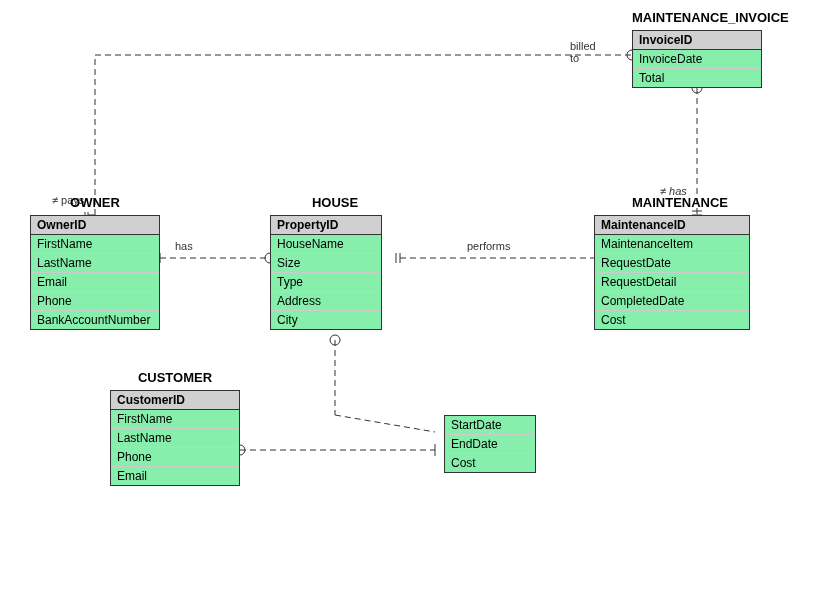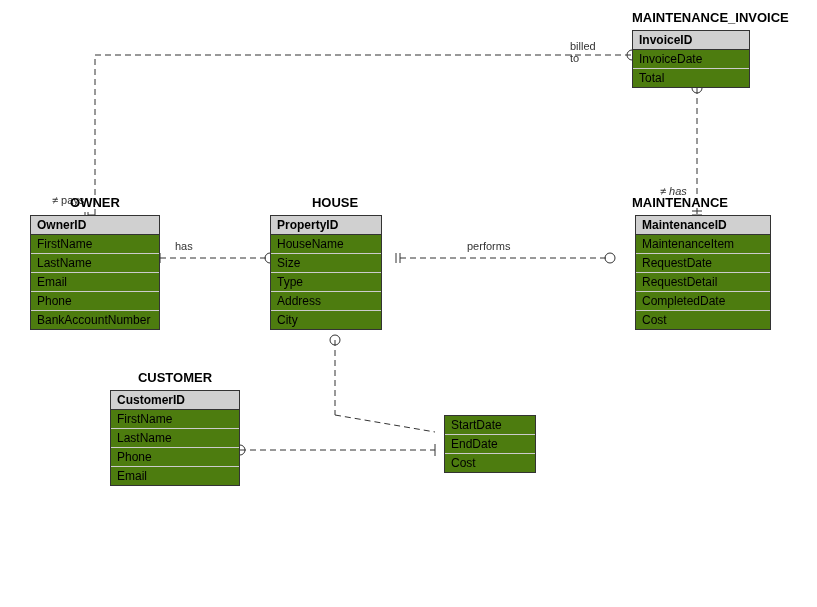--- a/index.html
+++ b/index.html
@@ -33,21 +33,21 @@
       background: #d0d0d0;
       border-bottom: 1px solid #333;
       padding: 2px 6px;
       font-weight: bold;
       font-size: 12px;
     }
     .entity-row {
       padding: 2px 6px;
       border-bottom: 1px solid #ccc;
       font-size: 12px;
-      background: #4d7c0f;
+      background: #86efac;
     }
     .entity-row:last-child {
       border-bottom: none;
     }
     svg.connector-layer {
       position: absolute;
       top: 0;
       left: 0;
       width: 817px;
       height: 607px;
@@ -109,21 +109,21 @@
   </svg>
 
   <div class="relation-label" style="left:52px; top:194px;">≠ pays</div>
   <div class="relation-label" style="left:175px; top:240px;">has</div>
   <div class="relation-label" style="left:570px; top:40px;">billed<br>to</div>
   <div class="relation-label" style="left:660px; top:185px;font-style:italic;">≠ has</div>
   <div class="relation-label" style="left:435px; top:240px;padding-left:32px;">performs</div>
   <div class="relation-label" style="left:205px; top:438px;">rents</div>
 
   <div class="entity-title-label" style="left:632px; top:10px; width:130px;">MAINTENANCE_INVOICE</div>
-  <div class="entity" style="left:632px; top:30px; width:118px;">
+  <div class="entity" style="left:632px; top:30px; width:130px;">
     <div class="entity-header">InvoiceID</div>
     <div class="entity-row">InvoiceDate</div>
     <div class="entity-row">Total</div>
   </div>
 
   <div class="entity-title-label" style="left:30px; top:195px; width:130px;">OWNER</div>
   <div class="entity" style="left:30px; top:215px; width:130px;">
     <div class="entity-header">OwnerID</div>
     <div class="entity-row">FirstName</div>
     <div class="entity-row">LastName</div>
@@ -136,21 +136,21 @@
   <div class="entity" style="left:270px; top:215px; width:112px;">
     <div class="entity-header">PropertyID</div>
     <div class="entity-row">HouseName</div>
     <div class="entity-row">Size</div>
     <div class="entity-row">Type</div>
     <div class="entity-row">Address</div>
     <div class="entity-row">City</div>
   </div>
 
   <div class="entity-title-label" style="left:610px; top:195px; width:140px;">MAINTENANCE</div>
-  <div class="entity" style="left:635px; top:215px; width:136px;">
+  <div class="entity" style="left:594px; top:215px; width:156px;">
     <div class="entity-header">MaintenanceID</div>
     <div class="entity-row">MaintenanceItem</div>
     <div class="entity-row">RequestDate</div>
     <div class="entity-row">RequestDetail</div>
     <div class="entity-row">CompletedDate</div>
     <div class="entity-row">Cost</div>
   </div>
 
   <div class="entity-title-label" style="left:110px; top:370px; width:130px;">CUSTOMER</div>
   <div class="entity" style="left:110px; top:390px; width:130px;">

